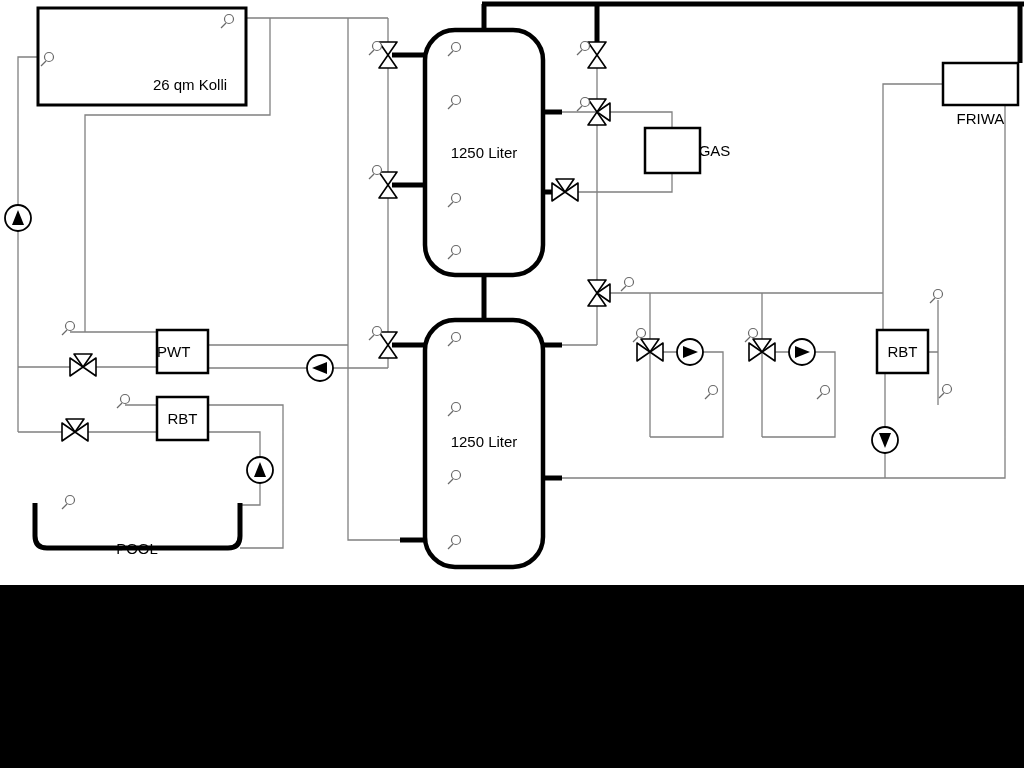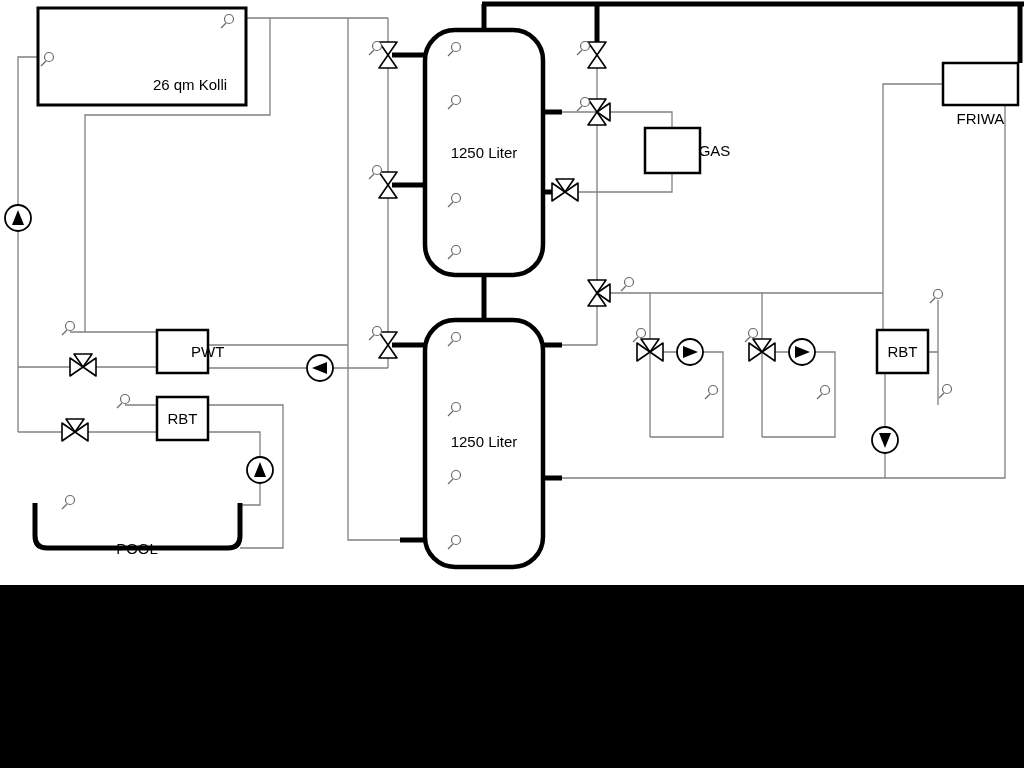--- a/index.html
+++ b/index.html
@@ -202,20 +202,20 @@
     <use href="#sens" transform="translate(125,399)"></use>
     <use href="#sens" transform="translate(70,500)"></use>
   </g>
 </svg>
 
 <div class="lbl" style="left:120px;top:76px;width:140px;">26 qm Kolli</div>
 <div class="lbl" style="left:424px;top:144px;width:120px;">1250 Liter</div>
 <div class="lbl" style="left:424px;top:433px;width:120px;">1250 Liter</div>
 <div class="lbl" style="left:645px;top:142px;width:55px;margin-left:42px;">GAS</div>
 <div class="lbl" style="left:943px;top:75px;width:75px;margin-top:35px;">FRIWA</div>
-<div class="lbl" style="left:157px;top:343px;width:31px;margin-left:34px;">PWT</div>
+<div class="lbl" style="left:157px;top:343px;width:31px;">PWT</div>
 <div class="lbl" style="left:157px;top:410px;width:51px;">RBT</div>
 <div class="lbl" style="left:877px;top:343px;width:51px;">RBT</div>
 <div class="lbl" style="left:87px;top:521px;width:100px;margin-top:19px;">POOL</div>
 
 <div class="letterbox"></div>
 
 </div>
 
 </body></html>

